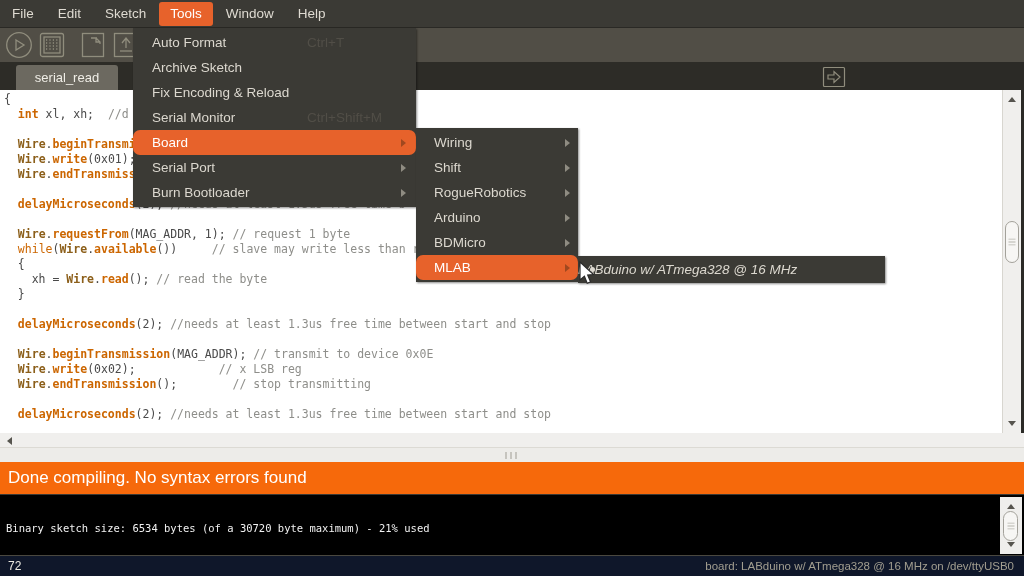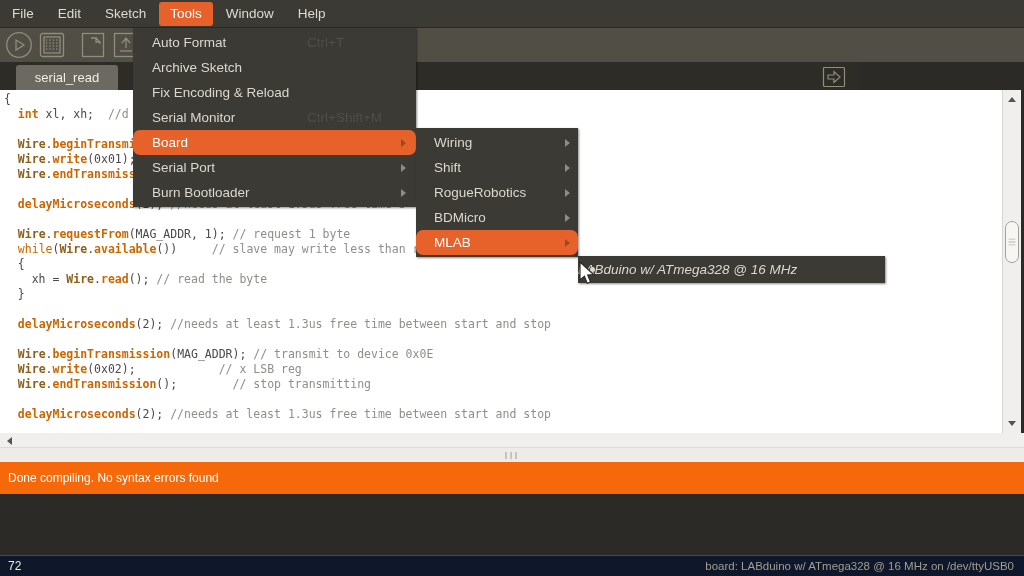--- a/index.html
+++ b/index.html
@@ -52,21 +52,21 @@
   #hscroll{position:absolute;left:0;top:433px;width:1024px;height:14px;background:#F0EFED;}
   #hscroll .hs-left{position:absolute;left:7px;top:4px;width:0;height:0;
     border-top:4px solid transparent;border-bottom:4px solid transparent;border-right:5px solid #56544E;}
   #splitter{position:absolute;left:0;top:447px;width:1024px;height:15px;background:#EDECE9;
     border-top:1px solid #DCDAD4;box-sizing:border-box;}
   #splitter-grip{position:absolute;left:50%;top:4px;transform:translateX(-50%);width:14px;height:7px;
     background:linear-gradient(90deg,#C6C4BE 2px,transparent 2px) 0 0/5px 100%;}
 
   
   #msgbar{position:absolute;left:0;top:462px;width:1024px;height:32px;background:#F6690B;
-    color:#FFFFFF;font-size:12px;line-height:32px;padding-left:8px;box-sizing:border-box;}
+    color:#FFFFFF;font-size:17px;line-height:32px;padding-left:8px;box-sizing:border-box;}
   #console{position:absolute;left:0;top:494px;width:1024px;height:61px;background:#000000;
     border-top:1px solid #3A3934;box-sizing:border-box;}
   #console-text{position:absolute;left:6px;top:27px;color:#F2F2F2;
     font-family:"DejaVu Sans Mono",monospace;font-size:10.5px;}
   #console-scroll{position:absolute;right:2px;top:2px;width:22px;height:57px;background:#EFEEEC;}
   #console-thumb{position:absolute;left:3px;top:14px;width:15px;height:30px;background:#F7F6F4;
     border:1px solid #A3A19A;border-radius:8px;box-sizing:border-box;}
   #bottombar{position:absolute;left:0;top:555px;width:1024px;height:21px;background:#0f172a;
     border-top:1px solid #4A483F;box-sizing:border-box;}
   #line-number{position:absolute;left:8px;top:3px;color:#EDEBE3;font-size:12px;}
@@ -193,40 +193,51 @@
 
   <div id="hscroll">
     <span class="hs-left"></span>
   </div>
   <div id="splitter">
     <span id="splitter-grip"></span>
   </div>
 
   <div id="msgbar">Done compiling. No syntax errors found</div>
 
+  <div id="console">
+    <div id="console-text">Binary sketch size: 6534 bytes (of a 30720 byte maximum) - 21% used</div>
+    <div id="console-scroll">
+      <span class="sb-arrow sb-up"></span>
+      <span class="sb-arrow sb-down"></span>
+      <div id="console-thumb">
+          <span class="grip-h"></span>
+        </div>
+    </div>
+  </div>
 
   <div id="bottombar">
     <span id="line-number">72</span>
     <span id="board-info">board: LABduino w/ ATmega328 @ 16 MHz on /dev/ttyUSB0</span>
   </div>
 
   <div id="tools-menu" class="menu">
       <div class="menu-item"><span>Auto Format</span><span class="shortcut">Ctrl+T</span></div>
       <div class="menu-item"><span>Archive Sketch</span></div>
       <div class="menu-item"><span>Fix Encoding &amp; Reload</span></div>
       <div class="menu-item"><span>Serial Monitor</span><span class="shortcut">Ctrl+Shift+M</span></div>
       <div class="menu-item active"><span>Board</span><span class="subarrow"></span></div>
       <div class="menu-item"><span>Serial Port</span><span class="subarrow"></span></div>
       <div class="menu-item"><span>Burn Bootloader</span><span class="subarrow"></span></div>
     </div>
 
   <div id="board-menu" class="menu">
       <div class="menu-item"><span>Wiring</span><span class="subarrow"></span></div>
       <div class="menu-item"><span>Shift</span><span class="subarrow"></span></div>
       <div class="menu-item"><span>RogueRobotics</span><span class="subarrow"></span></div>
+      <div class="menu-item"><span>Arduino</span><span class="subarrow"></span></div>
       <div class="menu-item"><span>BDMicro</span><span class="subarrow"></span></div>
       <div class="menu-item active"><span>MLAB</span><span class="subarrow"></span></div>
     </div>
 
   <div id="mlab-menu" class="menu">
       <div class="menu-item"><span>LABduino w/ ATmega328 @ 16 MHz</span><span class="radio-dot"></span></div>
     </div>
 
   <div id="mouse-cursor">
     <svg width="18" height="26" viewBox="0 0 18 26">

